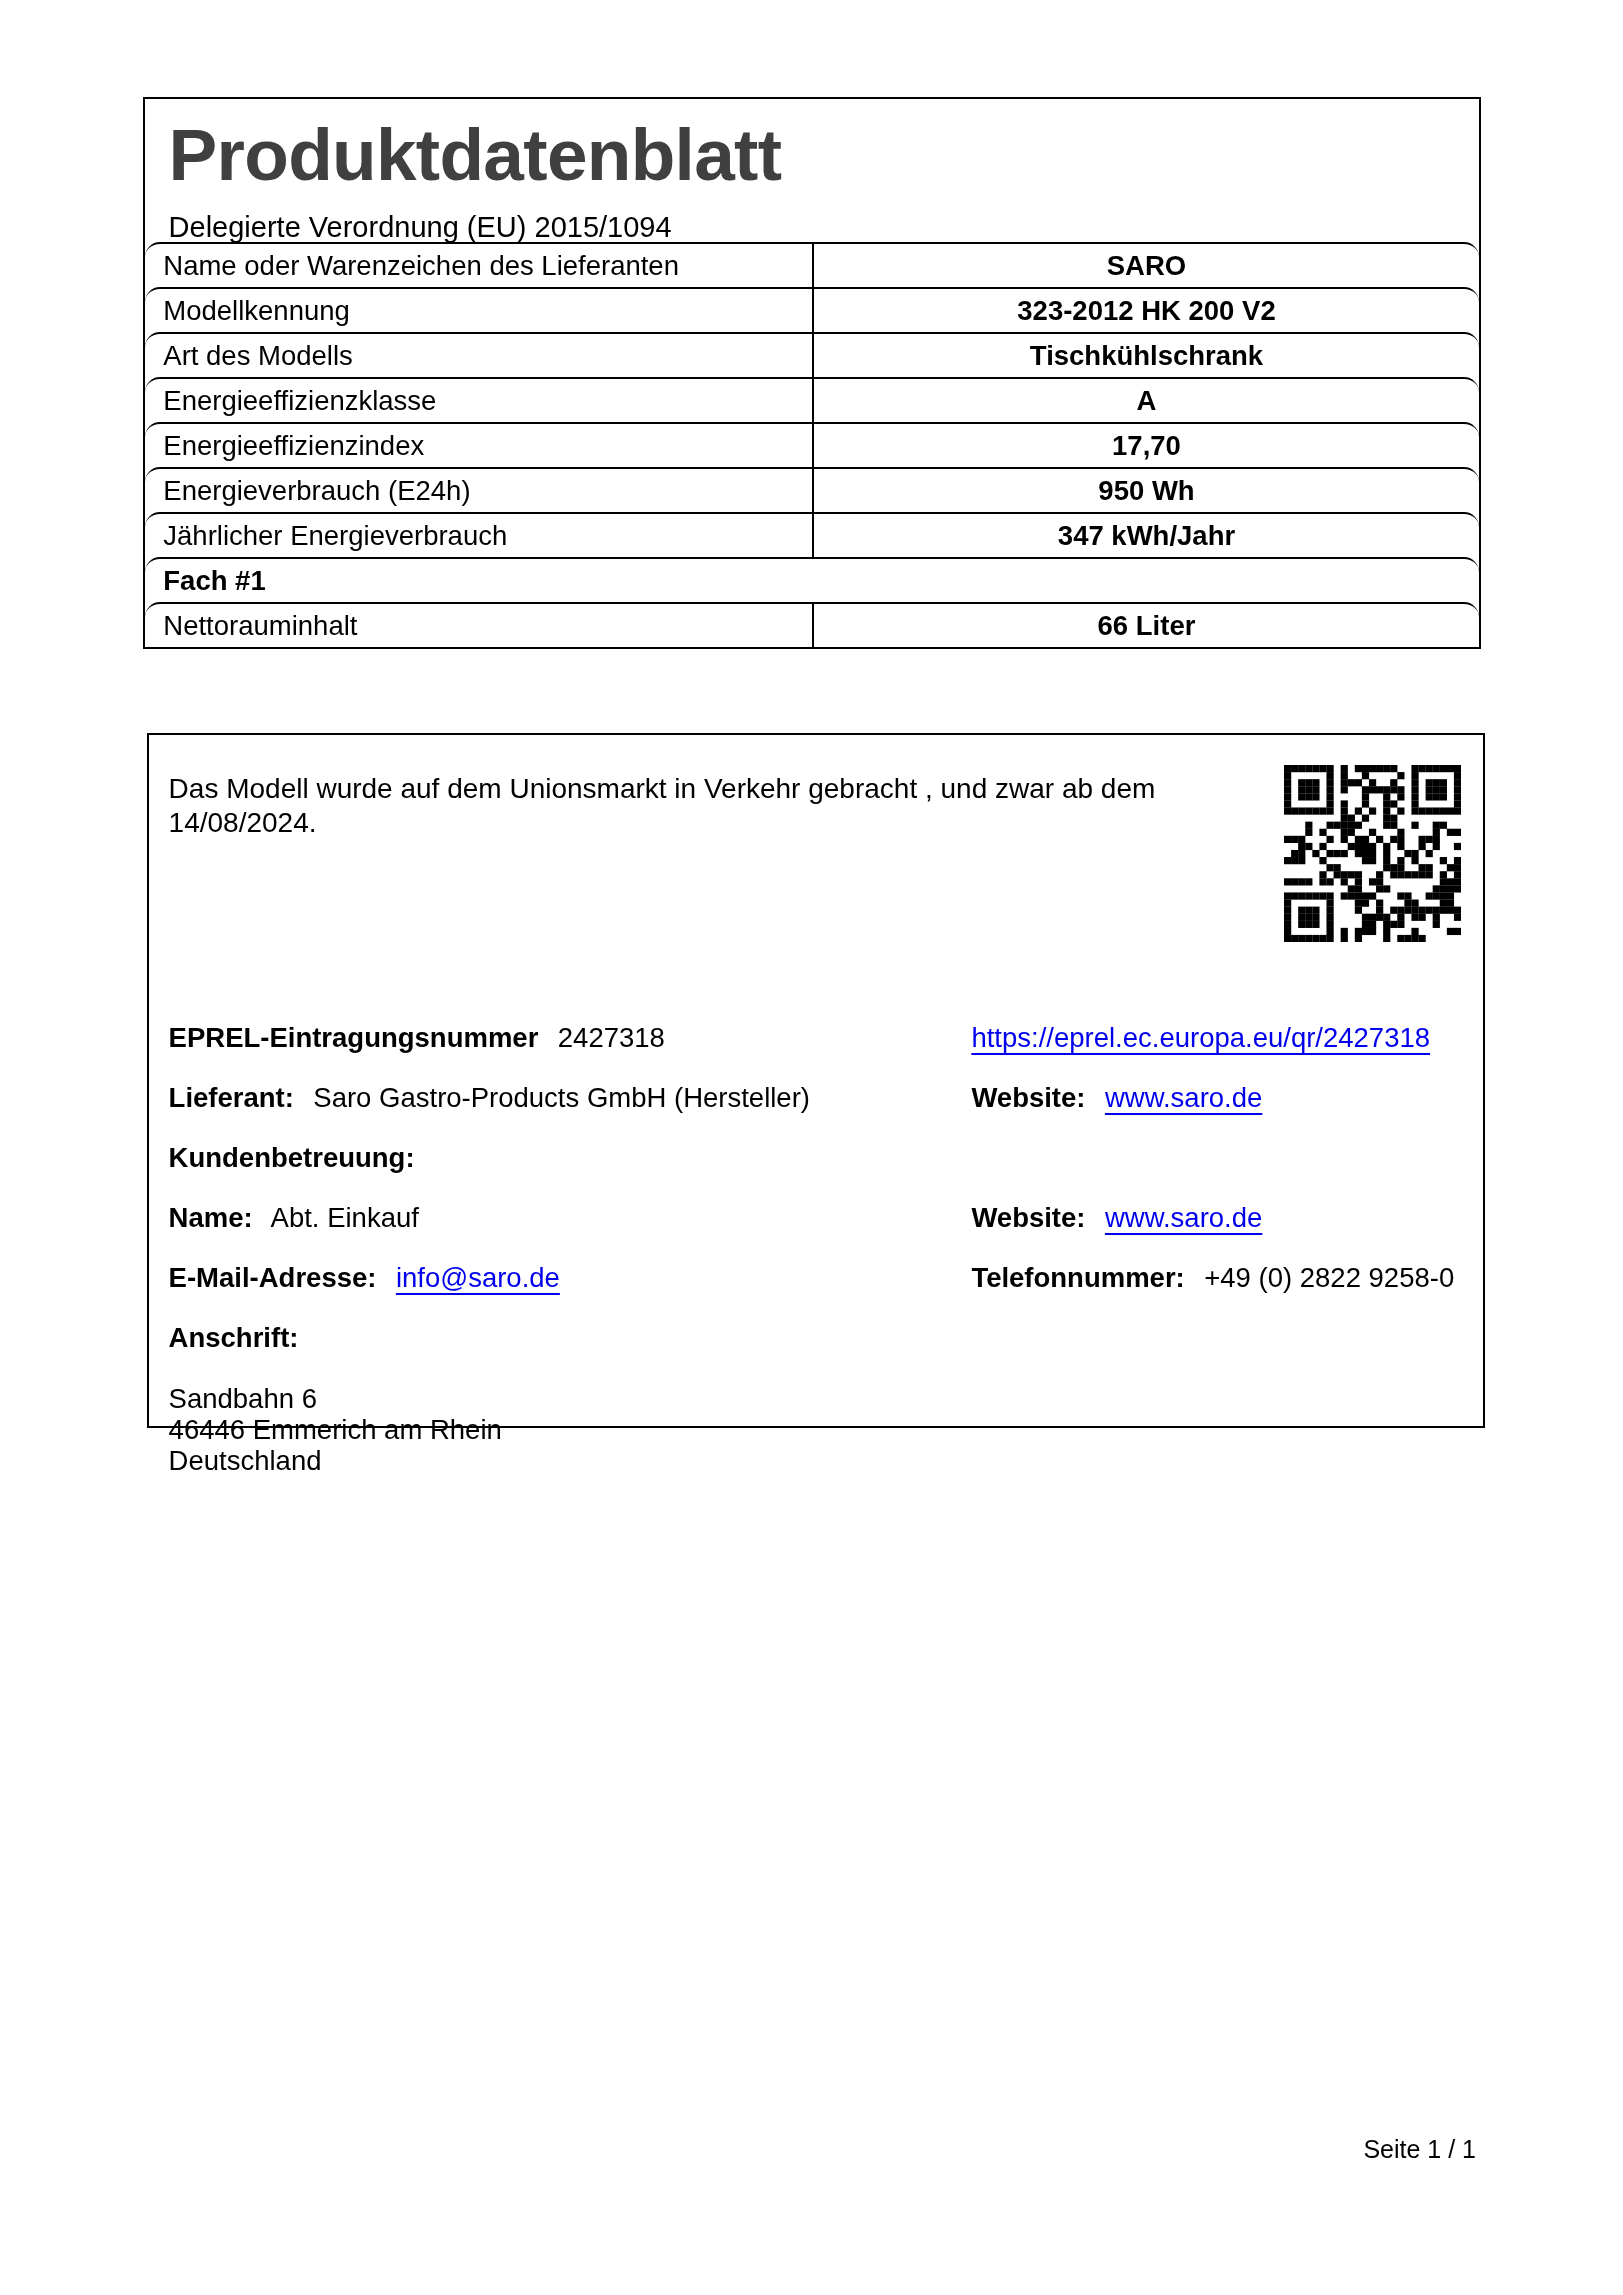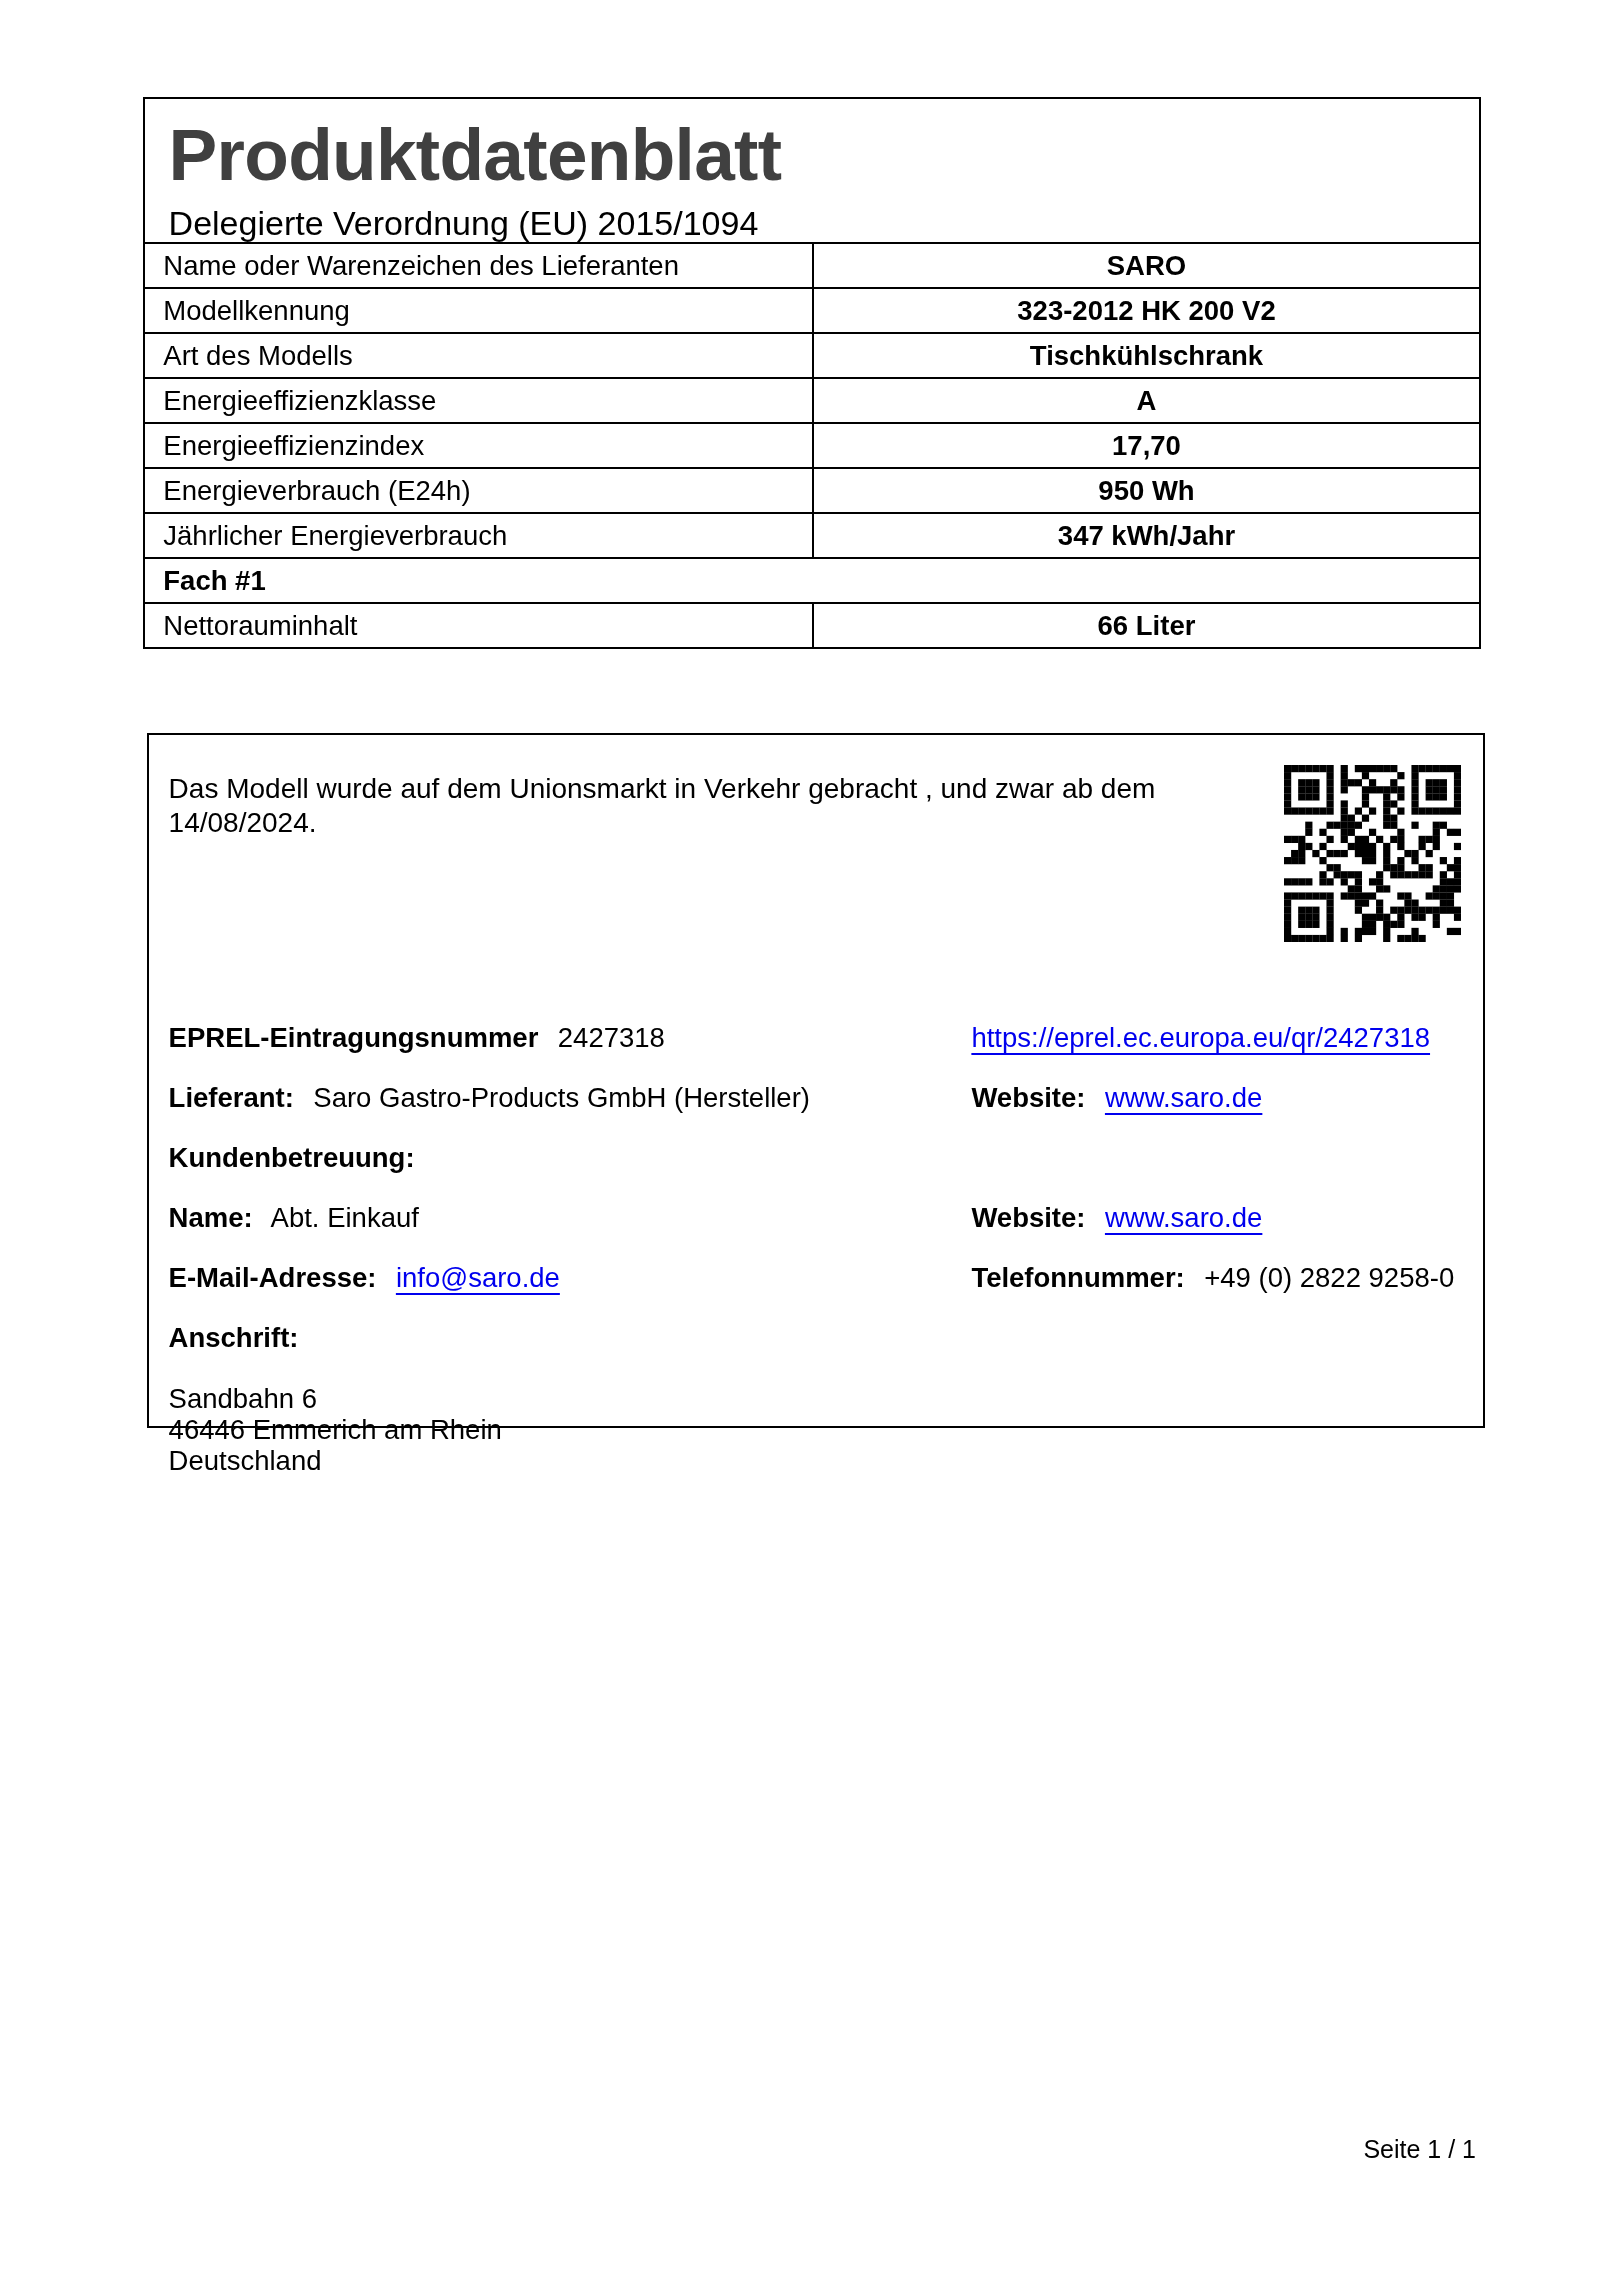--- a/index.html
+++ b/index.html
@@ -29,29 +29,30 @@
   }
   .doc-title{
     margin:0;
     font-size:73px;
     line-height:77px;
     font-weight:bold;
     color:#404040;
     letter-spacing:-0.7px;
   }
   .doc-subtitle{
-    margin-top:11px;
-    font-size:34px;
+    margin-top:18px;
+    font-size:29px;
     color:#000;
   }
   .trow{
     display:flex;
     height:43px;
     border-top:2.6px solid #000;
     align-items:stretch;
+    border-radius:15px;
   }
   .tlabel{
     flex:0 0 50%;
     display:flex;
     align-items:center;
     padding-left:18.3px;
     box-sizing:border-box;
   }
   .tvalue{
     flex:1;

